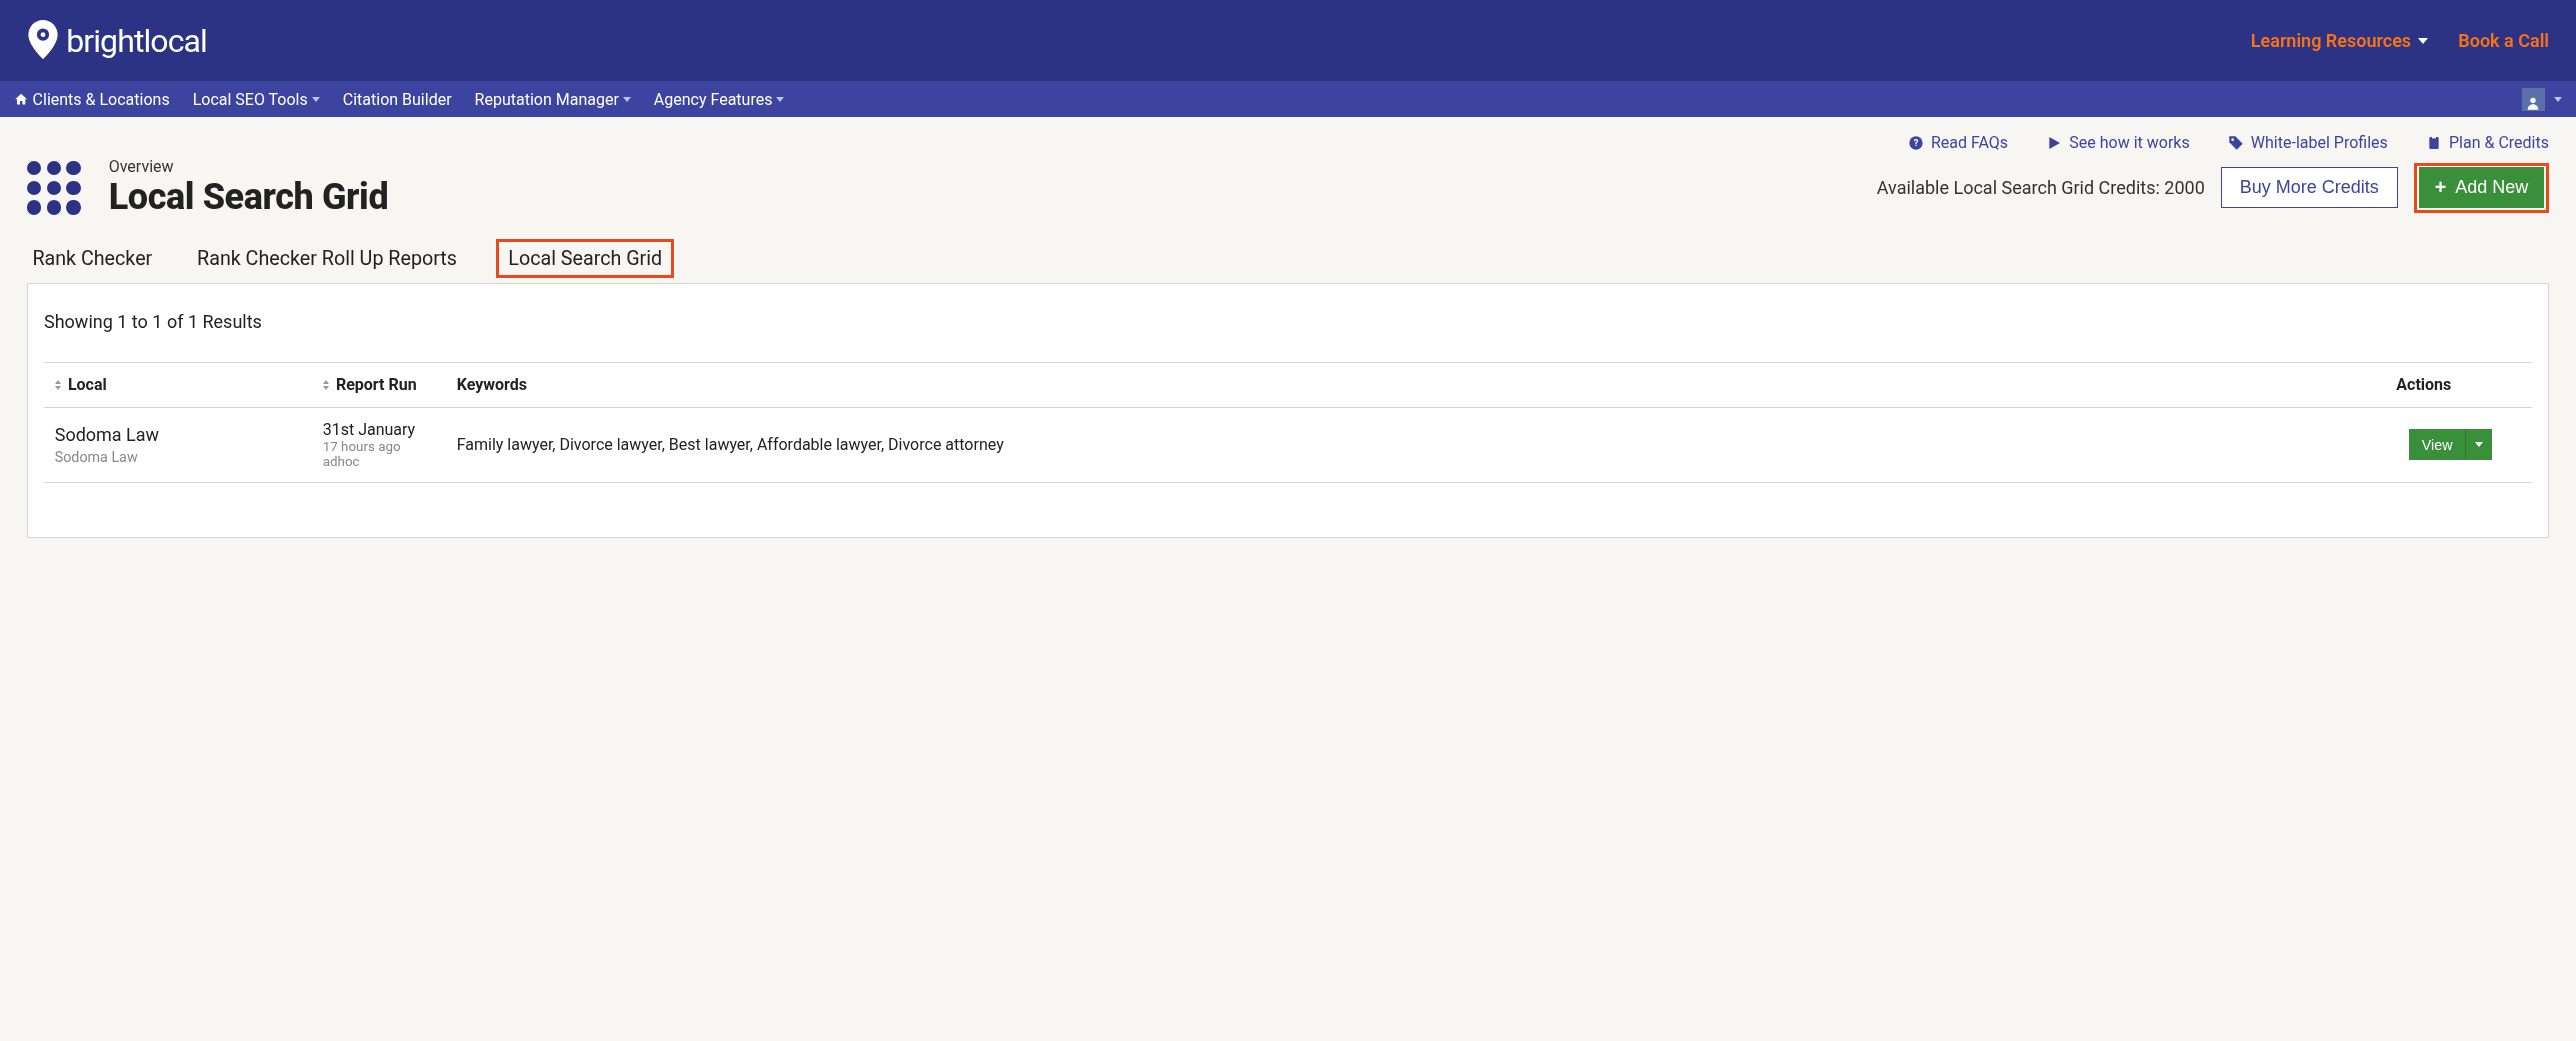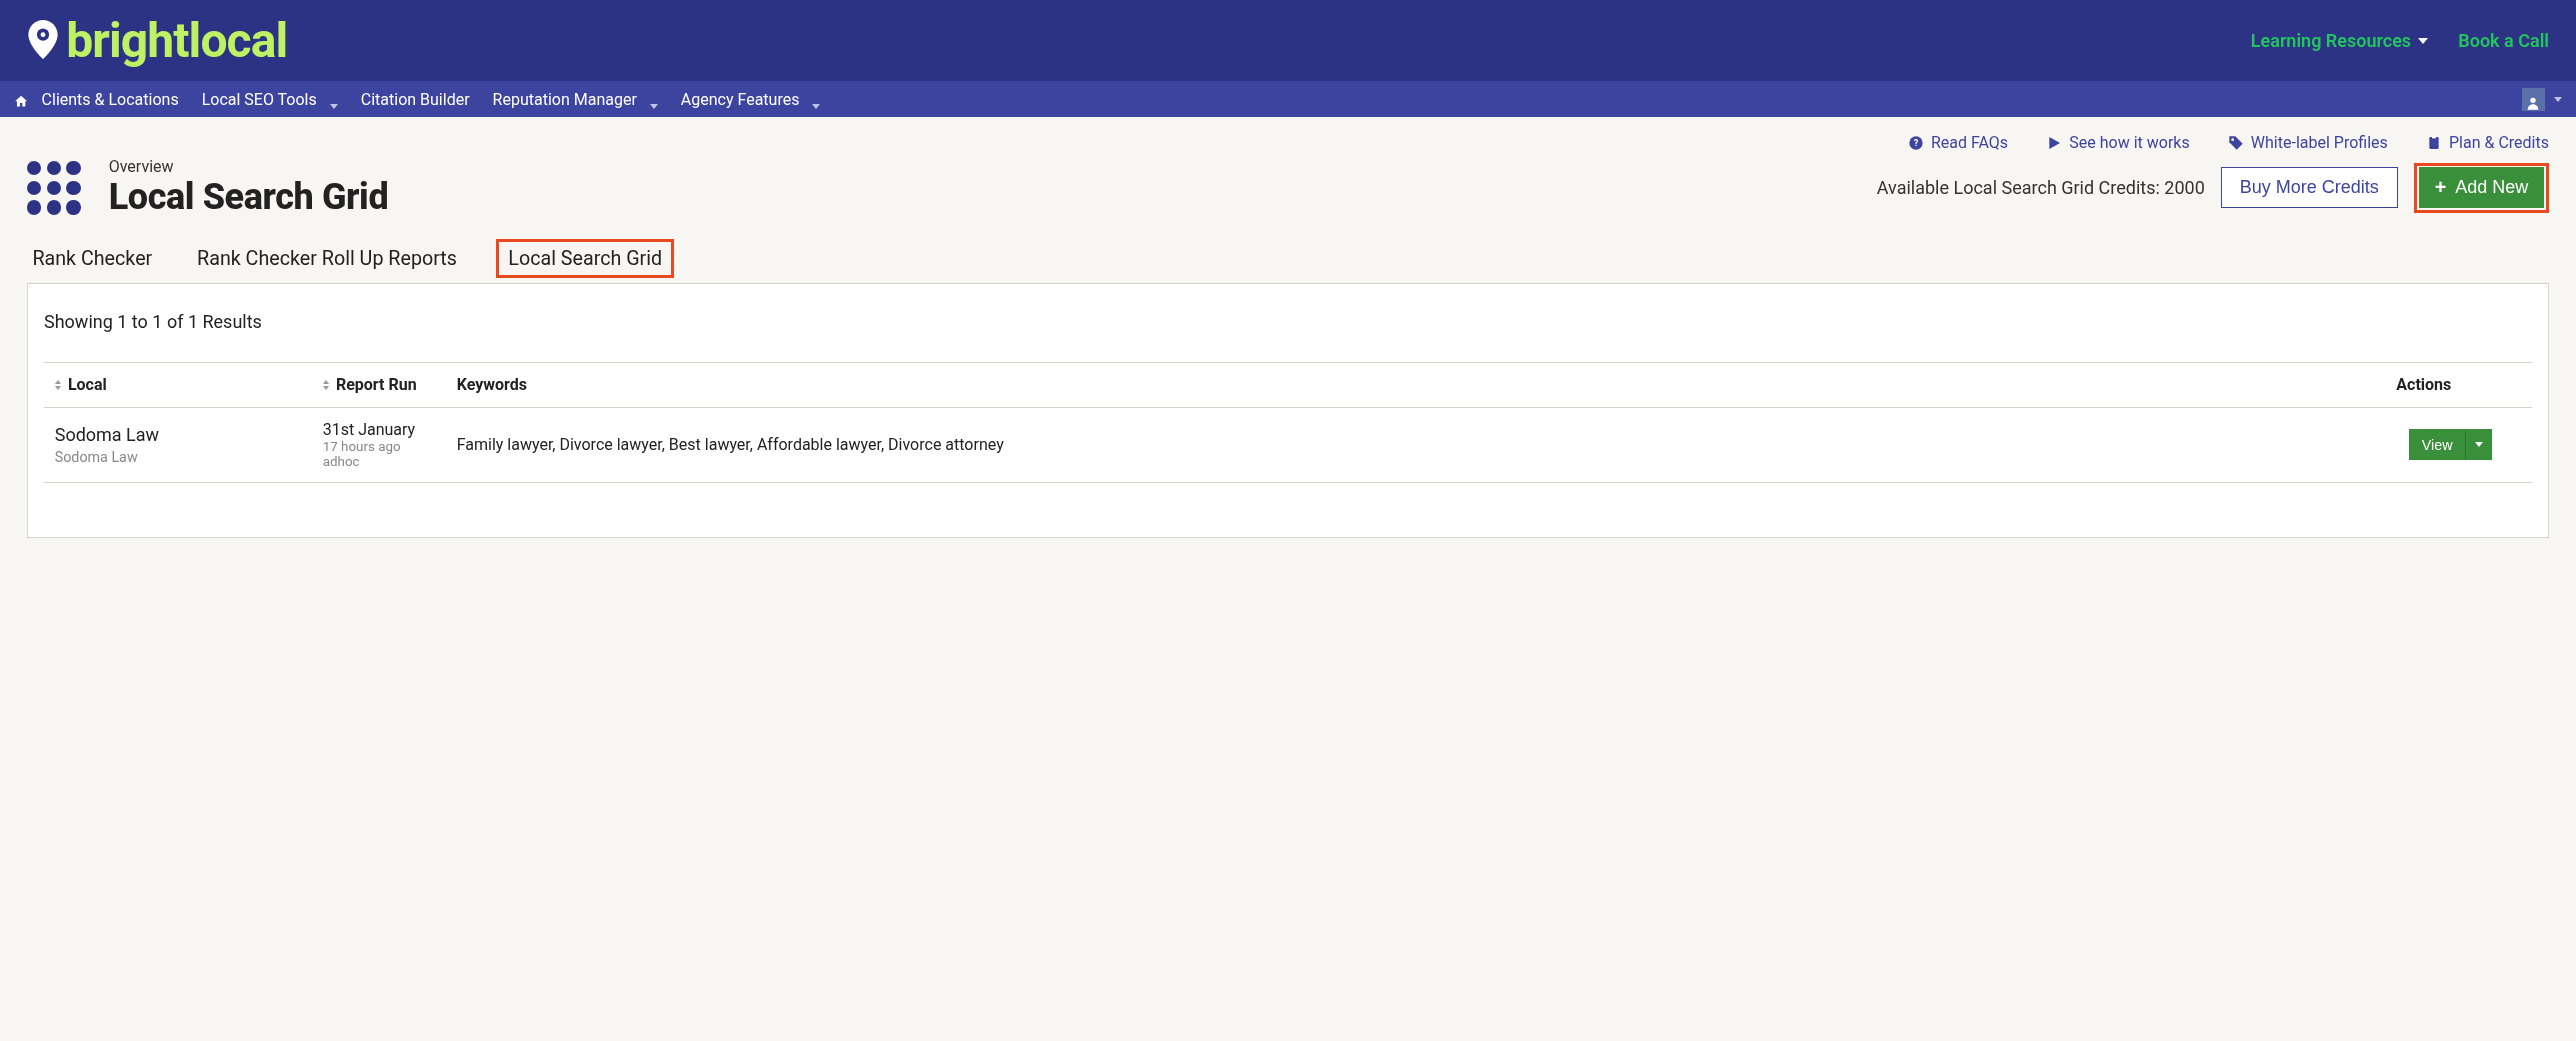--- a/index.html
+++ b/index.html
@@ -1,27 +1,27 @@
 <!DOCTYPE html>
 <html style="font-size:14.3px"><head>
 <meta charset="utf-8">
 <style>
 * { margin: 0; padding: 0; box-sizing: border-box; }
 body { font-family: -apple-system, BlinkMacSystemFont, "Segoe UI", Roboto, Helvetica, Arial, sans-serif; background: #f7f6f3; color: #222; }
 .topbar { background: #2c3284; height: 81px; display: flex; align-items: center; justify-content: space-between; padding: 0 27px; }
 .logo-wrap { display: flex; align-items: center; gap: 7.2px; }
 .logo-icon svg { width: 32px; height: 39px; }
-.logo-text { color: #bef264; font-size: 48px; font-weight: 700; letter-spacing: -0.9px; }
+.logo-text { color: #ffffff; font-size: 32px; font-weight: 400; letter-spacing: -0.9px; }
 .topbar-links { display: flex; align-items: center; gap: 30px; }
-.topbar-link { color: #22c55e; font-size: 18px; font-weight: 600; display: flex; align-items: center; gap: 7.2px; cursor: pointer; }
+.topbar-link { color: #f97316; font-size: 18px; font-weight: 600; display: flex; align-items: center; gap: 7.2px; cursor: pointer; }
 .chev-down { width:0; height:0; border-left:5.4px solid transparent; border-right:5.4px solid transparent; border-top:6.3px solid #fff; }
 
 .navbar { background: #3d44a0; height: 36px; display: flex; align-items: center; justify-content: space-between; padding: 0 14.3px; }
 .nav-left { display: flex; align-items: center; gap: 23px; }
-.nav-item { color: #fff; font-size: 16px; display: flex; align-items: flex-end; gap: 13px; cursor: pointer; }
+.nav-item { color: #fff; font-size: 16px; display: flex; align-items: center; gap: 4px; cursor: pointer; }
 .nav-drop { width:0; height:0; border-left:4.5px solid transparent; border-right:4.5px solid transparent; border-top:5.4px solid #bfc3e6; }
 .home-icon { display:inline-flex; }
 .home-icon svg { width:14.3px; height:14.3px; fill:#fff; }
 .avatar-wrap { display:flex; align-items:center; gap:9px; }
 .avatar { width:23px; height:23px; background:#5b6fa8; display:flex; align-items:flex-end; justify-content:center; }
 .avatar svg { width:16px; height:16px; fill:#fff; }
 
 .context-bar { display:flex; justify-content:flex-end; gap:38px; padding:16px 27px 0 27px; }
 .ctx-link { color:#3d44a0; font-size:16px; display:flex; align-items:center; gap:7.2px; cursor:pointer; }
 .ctx-link svg { width:16px; height:16px; fill:#3d44a0; }

